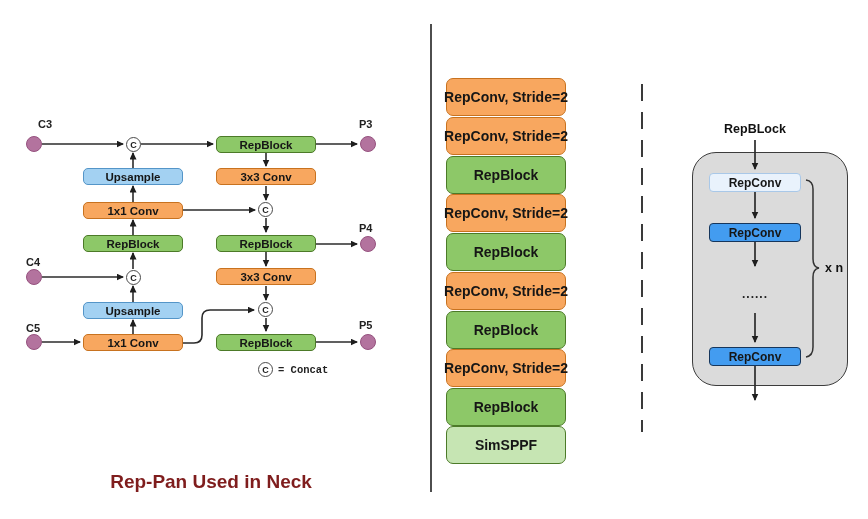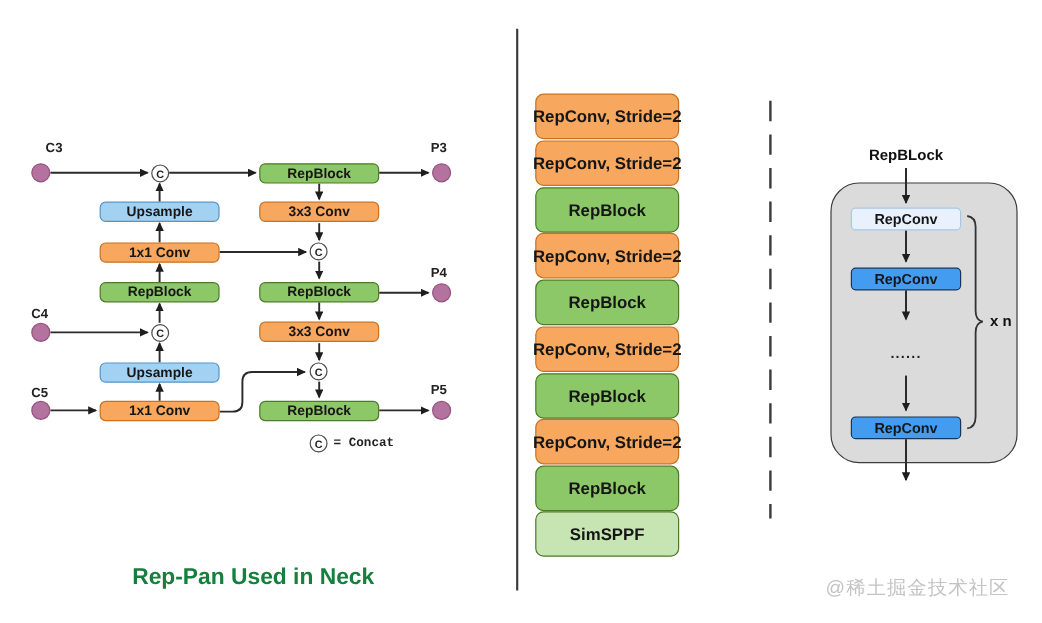--- a/index.html
+++ b/index.html
@@ -26,21 +26,21 @@
 
   
   .term{position:absolute;width:16px;height:16px;border-radius:50%;
         background:#B3739E;border:1px solid #96527F;box-sizing:border-box;}
   
   .cc{position:absolute;width:15px;height:15px;border-radius:50%;background:#ffffff;
       border:1.4px solid #4a4a4a;box-sizing:border-box;display:flex;align-items:center;
       justify-content:center;font-weight:bold;font-size:9px;color:#222;}
   .nlabel{position:absolute;font-weight:bold;font-size:11px;color:#222;}
 
-  .caption{position:absolute;width:300px;text-align:center;font-weight:bold;font-size:19px;color:#15803d;}
+  .caption{position:absolute;width:300px;text-align:center;font-weight:bold;font-size:19px;color:#7f1d1d;}
   .small-title{position:absolute;width:100px;text-align:center;font-weight:bold;font-size:12.5px;color:#111;}
   .legend-text{position:absolute;font-size:10.5px;font-weight:bold;color:#222;font-family:Liberation Mono, monospace;}
   .dots{position:absolute;width:50px;text-align:center;font-weight:bold;font-size:12px;
         letter-spacing:1px;color:#222;}
   .xn{position:absolute;font-weight:bold;font-size:12.5px;color:#111;}
   .container-grey{position:absolute;left:692px;top:152px;width:156px;height:234px;border-radius:24px;
         background:#DBDBDB;border:1.6px solid #3c3c3c;box-sizing:border-box;}
   .watermark{position:absolute;left:688px;top:480px;font-size:16px;color:#c4c4c4;
         letter-spacing:1px;white-space:nowrap;}
 </style>
@@ -154,15 +154,14 @@
   <div class="blk mblk lightgreen" style="left:446px;top:426px">SimSPPF</div>
 
   <div class="small-title" style="left:705px;top:122px">RepBLock</div>
   <div class="blk rblk rlight" style="left:709px;top:173px">RepConv</div>
   <div class="blk rblk rsolid" style="left:709px;top:223px">RepConv</div>
   <div class="dots" style="left:730px;top:287px">......</div>
   <div class="blk rblk rsolid" style="left:709px;top:347px">RepConv</div>
   <div class="xn" style="left:825px;top:261px">x n</div>
 
   <div class="caption" style="left:61px;top:471px">Rep-Pan Used in Neck</div>
-  <div class="watermark">@稀土掘金技术社区</div>
 
 </div>
 
 </body></html>

